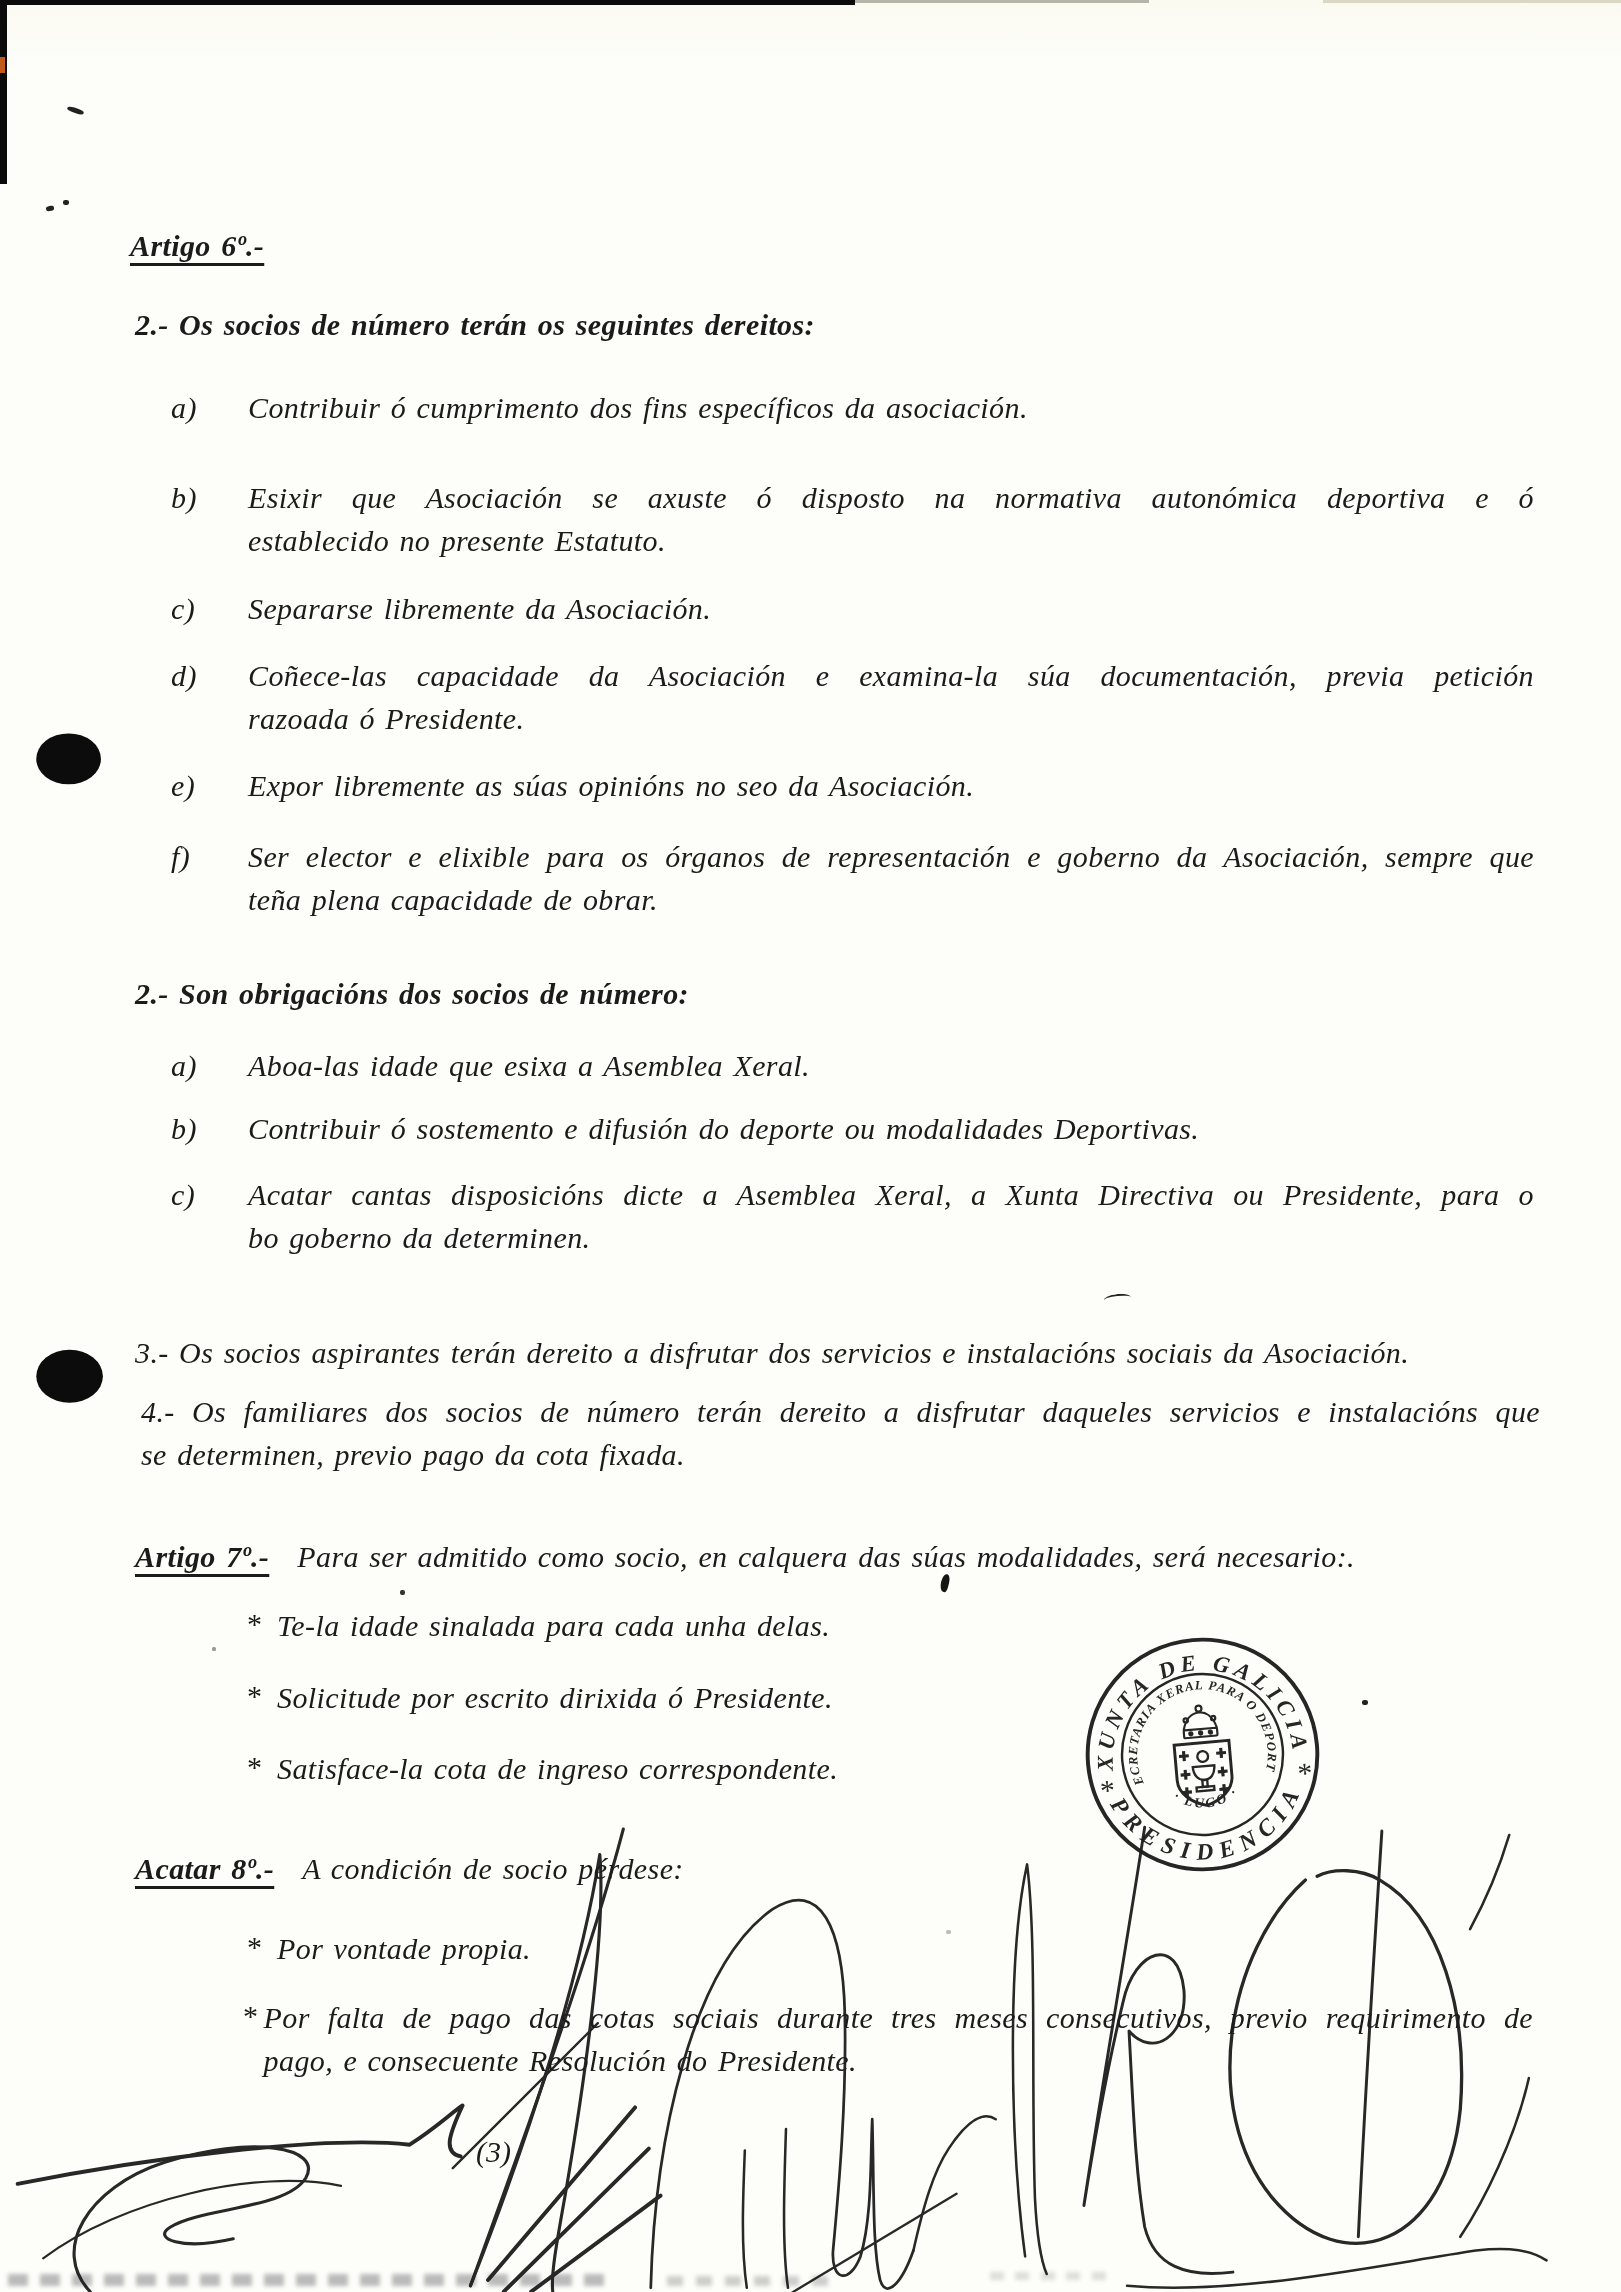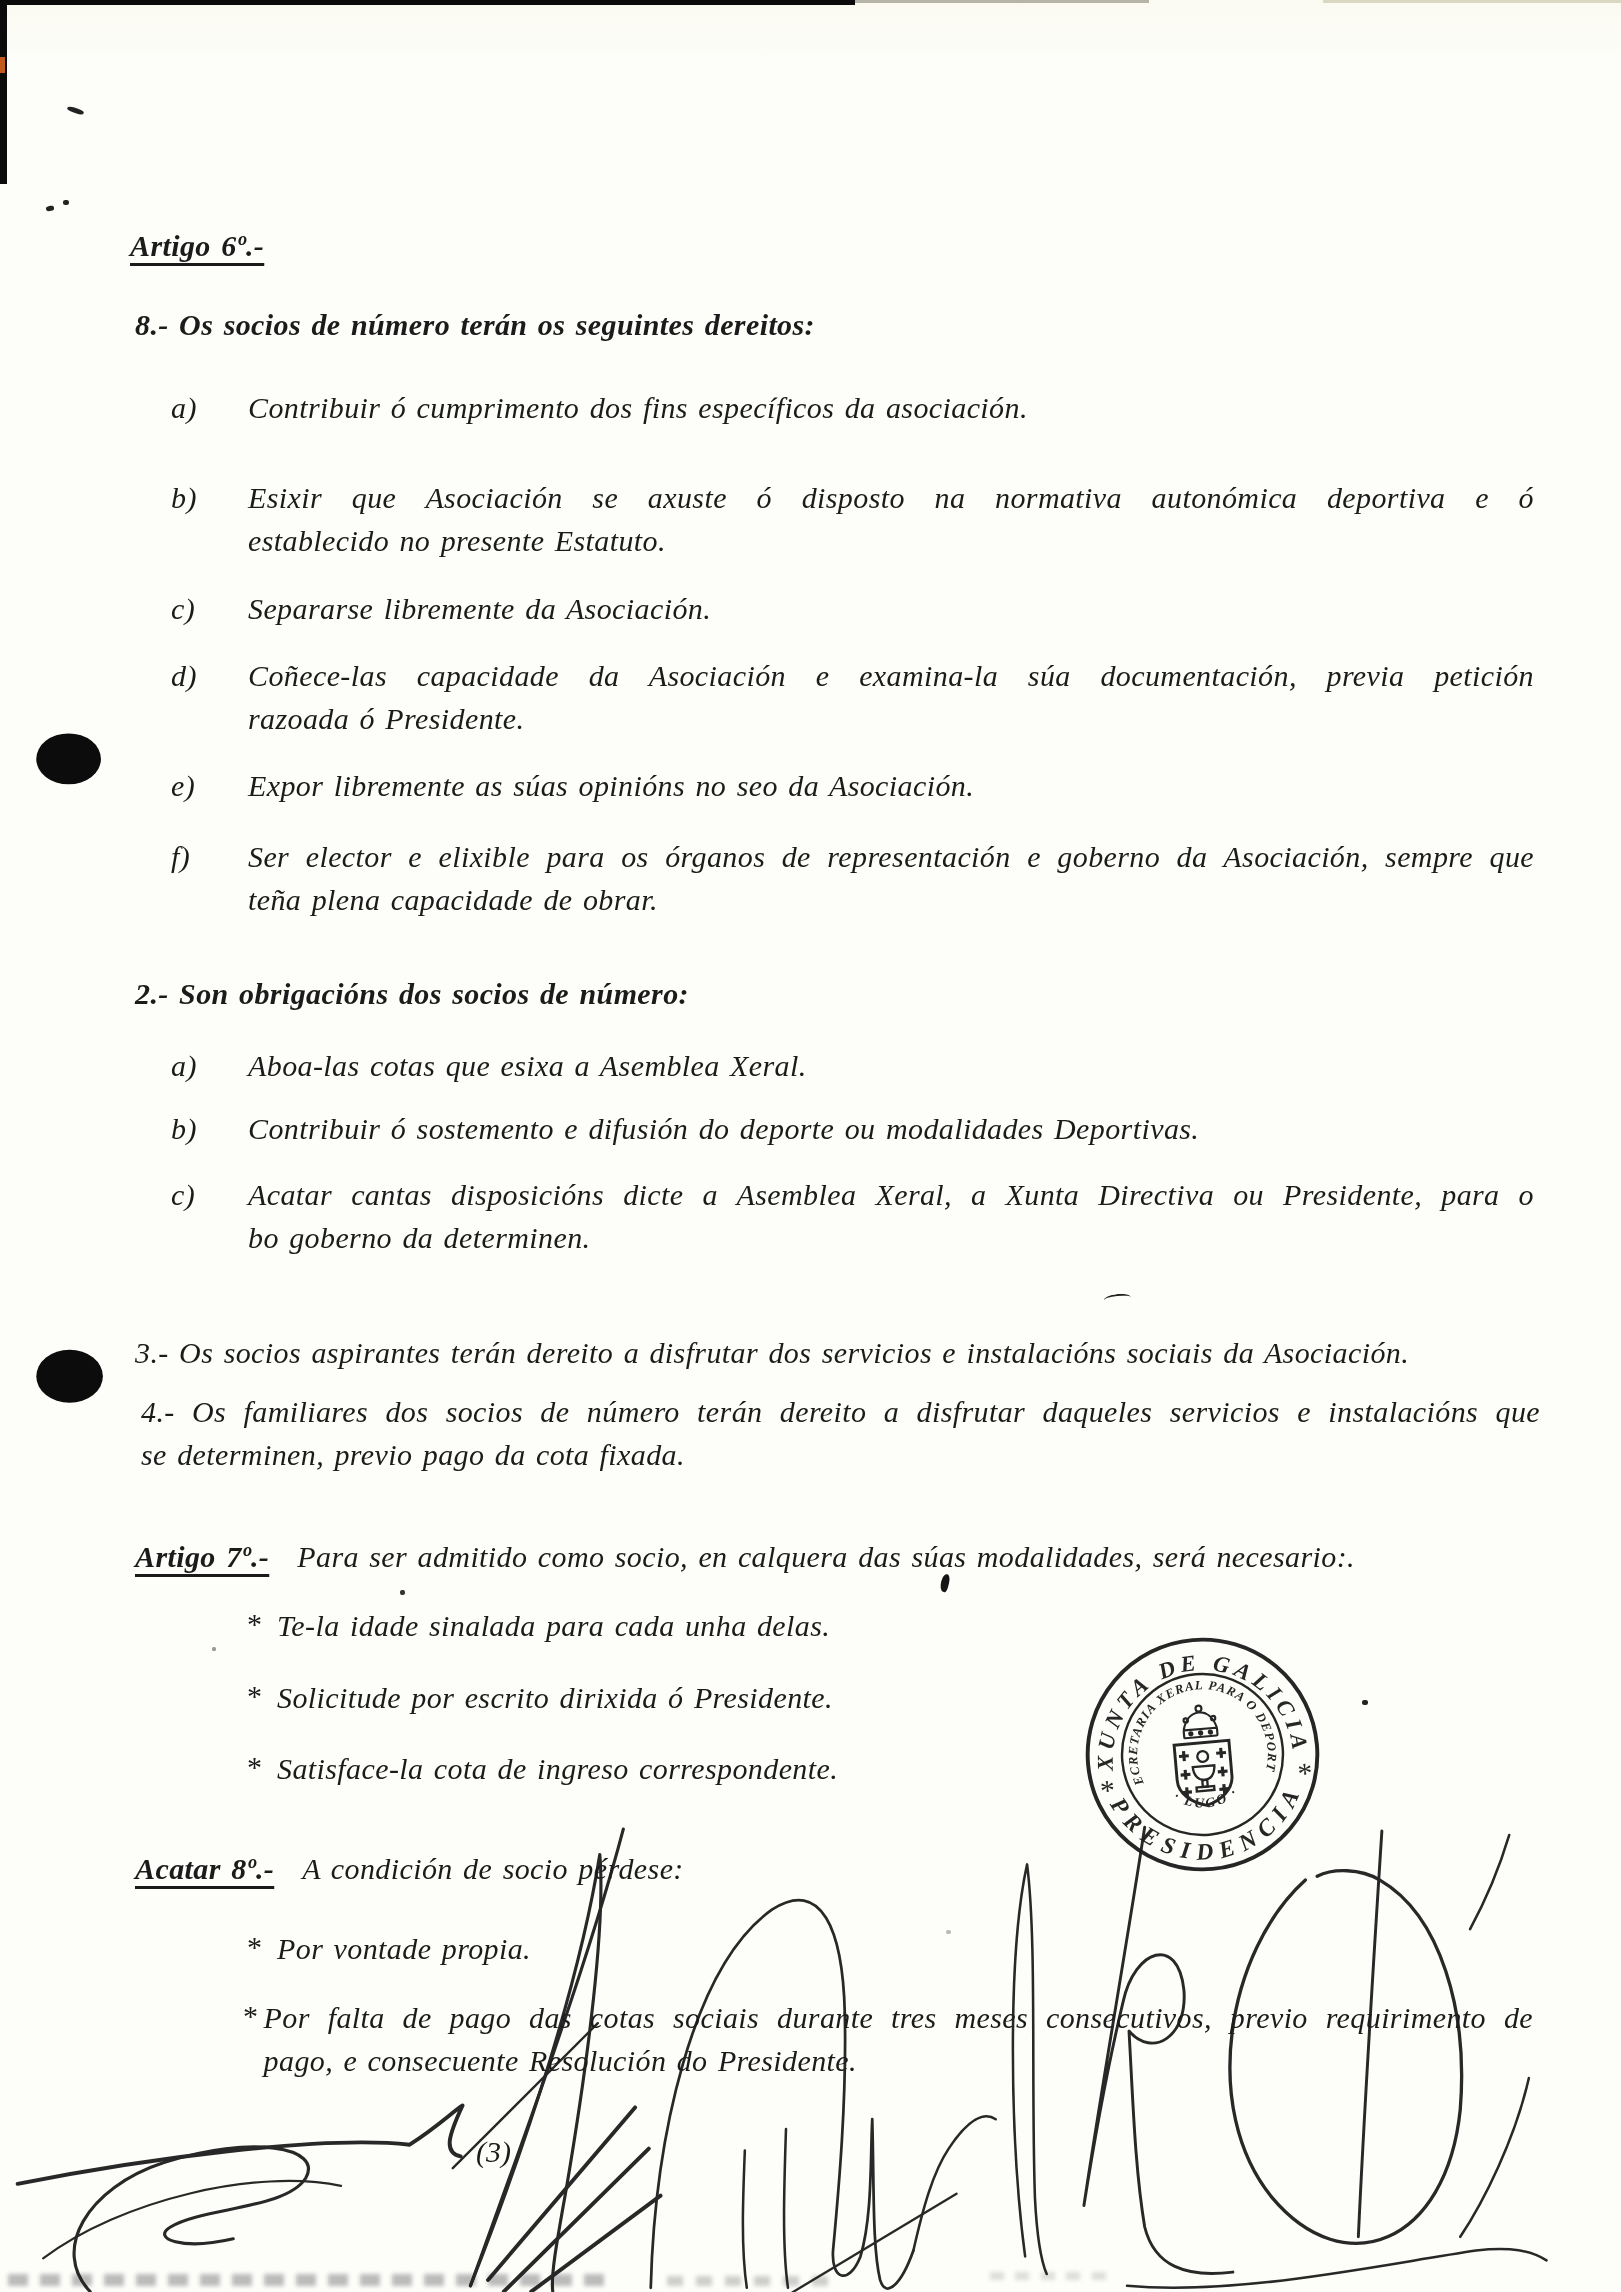--- a/index.html
+++ b/index.html
@@ -62,21 +62,21 @@
   <div class="art speck" style="left:946px;top:1930px;width:4.9px;height:3.9px;background:#bbb;"></div>
   <div class="art tilde"></div>
   <div class="art ghost ghost1"></div>
   <div class="art ghost ghost2"></div>
   <div class="art ghost ghost3"></div>
 
   <div class="txt bold" style="left:130px; top:224px;">
     <span class="uline">Artigo 6º.-</span>
   </div>
 
-  <div class="txt bold" style="left:135px; top:303px;">8.- Os socios de número terán os seguintes dereitos:</div>
+  <div class="txt bold" style="left:135px; top:303px;">2.- Os socios de número terán os seguintes dereitos:</div>
 
   <div class="txt item" style="top:386px;">
     <span class="ilabel">a)</span>
     <div class="itext">
         <div>Contribuir ó cumprimento dos fins específicos da asociación.</div>
       </div>
   </div>
 
   <div class="txt item" style="top:476px;">
     <span class="ilabel">b)</span>
@@ -114,21 +114,21 @@
       <div class="jline">Ser elector e elixible para os órganos de representación e goberno da Asociación, sempre que</div>
       <div>teña plena capacidade de obrar.</div>
     </div>
   </div>
 
   <div class="txt bold" style="left:135px; top:972px;">2.- Son obrigacións dos socios de número:</div>
 
   <div class="txt item" style="top:1044px;">
     <span class="ilabel">a)</span>
     <div class="itext">
-        <div>Aboa-las cotas que esixa a Asemblea Xeral.</div>
+        <div>Aboa-las idade que esixa a Asemblea Xeral.</div>
       </div>
   </div>
 
   <div class="txt item" style="top:1107px;">
     <span class="ilabel">b)</span>
     <div class="itext">
         <div>Contribuir ó sostemento e difusión do deporte ou modalidades Deportivas.</div>
       </div>
   </div>
 

